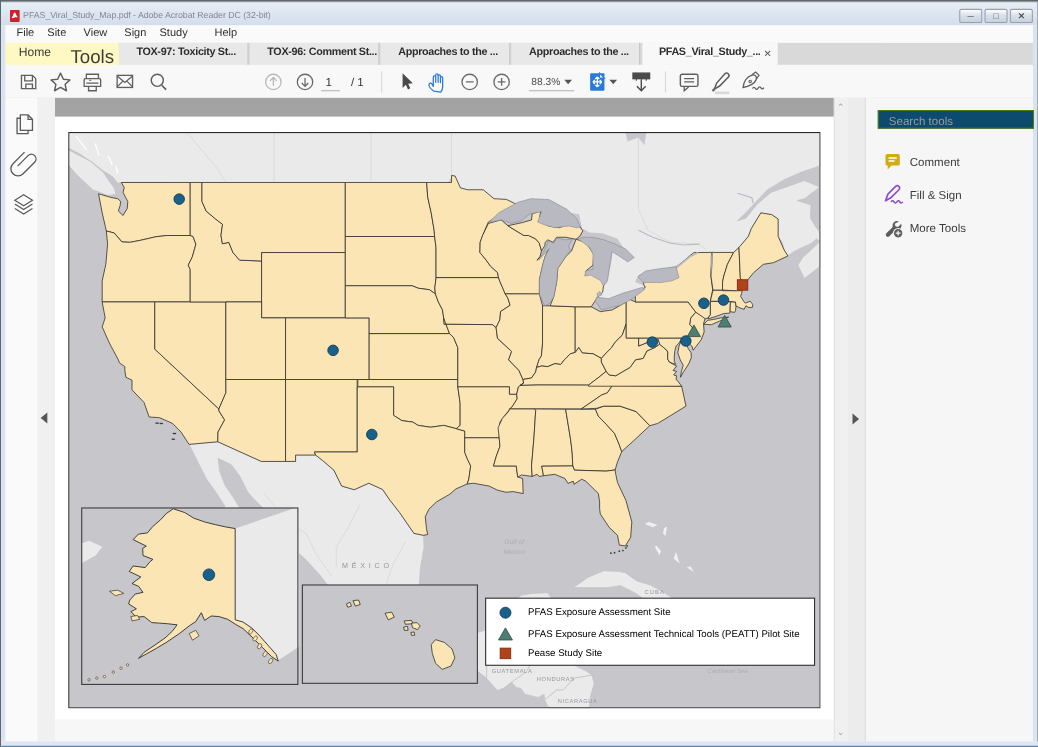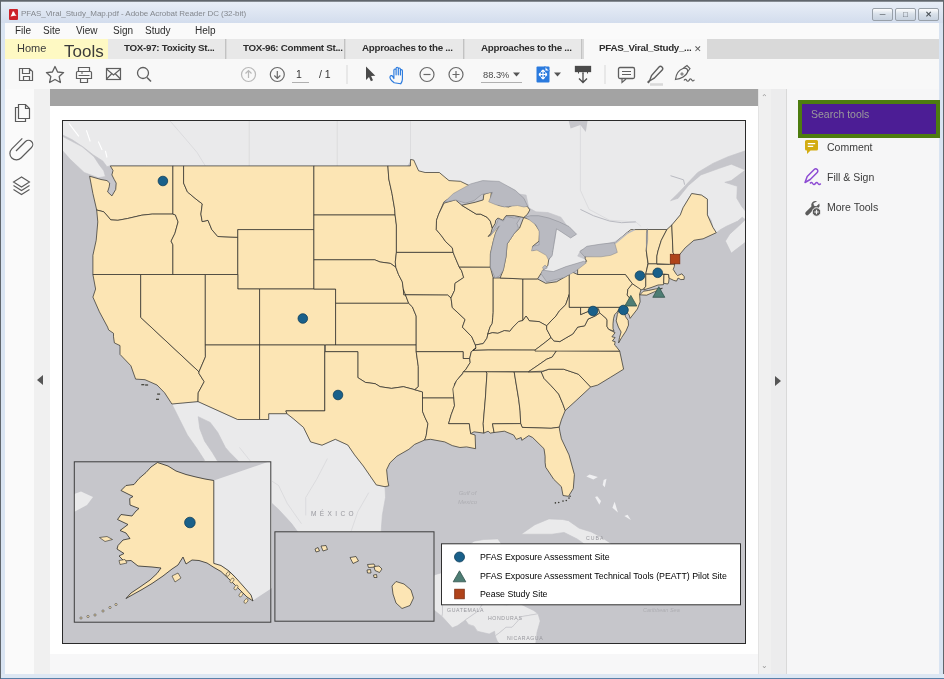--- a/index.html
+++ b/index.html
@@ -354,21 +354,21 @@
     </div>
   </div>
   <div id="scrollbar">
     <div style="position:absolute;left:2px;top:4px;font-size:8px;color:#999">⌃</div>
     <div style="position:absolute;left:2px;bottom:4px;font-size:8px;color:#999">⌄</div>
   </div>
   <div id="panelstrip">
       <div style="position:absolute;left:4px;top:287px;width:0;height:0;border-top:5px solid transparent;border-bottom:5px solid transparent;border-left:6px solid #555"></div>
     </div>
   <div id="rightpanel">
-    <div style="position:absolute;left:11px;top:11px;width:142px;height:38px;background:#4c1d95;border:4px solid #4d7c0f">
+    <div style="position:absolute;left:11px;top:11px;width:142px;height:17px;background:#0c4a6e;border:1px solid #4d7c0f">
       <div style="margin:4px 0 0 9px;font-size:10.5px;color:#9b9b9b">Search tools</div>
     </div>
     <svg width="153" height="584" viewBox="0 0 153 584" style="position:absolute;left:0;top:0">
 <g>
  <g transform="translate(18,51)">
   <path d="M0,1.5 a1.5,1.5 0 0 1 1.5,-1.5 h10 a1.5,1.5 0 0 1 1.5,1.5 v7.5 a1.5,1.5 0 0 1 -1.5,1.5 h-6 l-3.5,3.5 v-3.5 h-0.5 a1.5,1.5 0 0 1 -1.5,-1.5 Z" fill="#d3ac12"></path>
   <path d="M2.8,3.6 h7.4 M2.8,6.4 h5.4" stroke="#fff" stroke-width="1.3"></path>
  </g>
  <text x="40" y="62" font-size="10.5" fill="#3b3b3b">Comment</text>
  <g transform="translate(17,81)">

